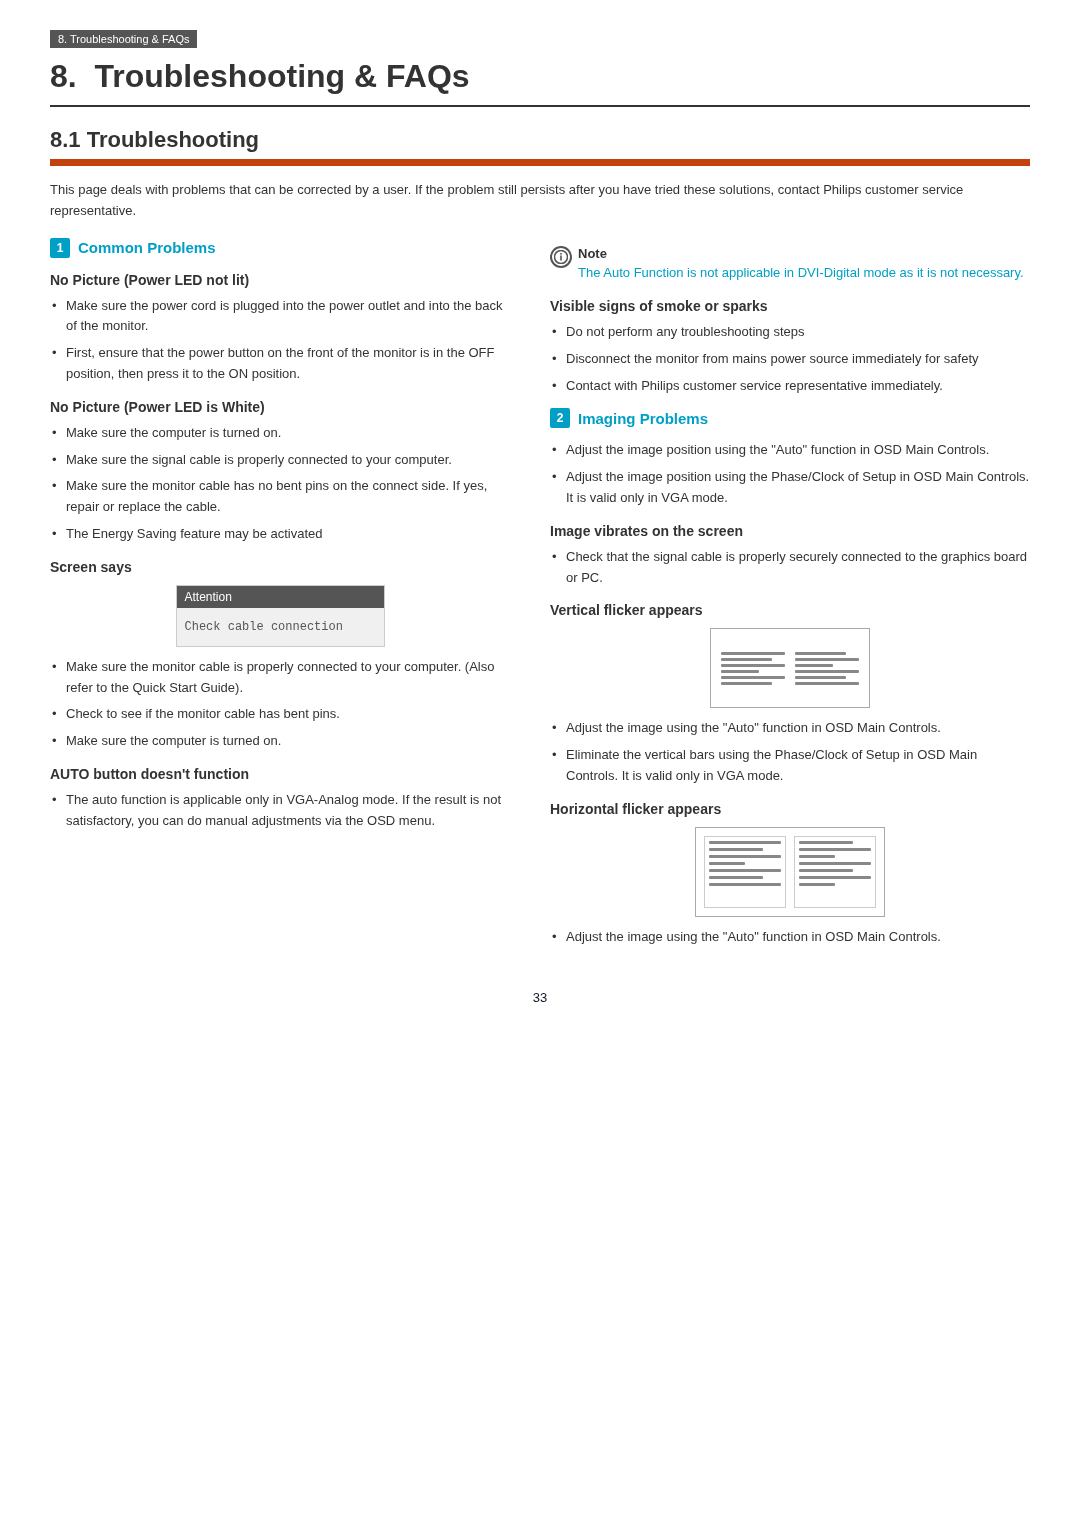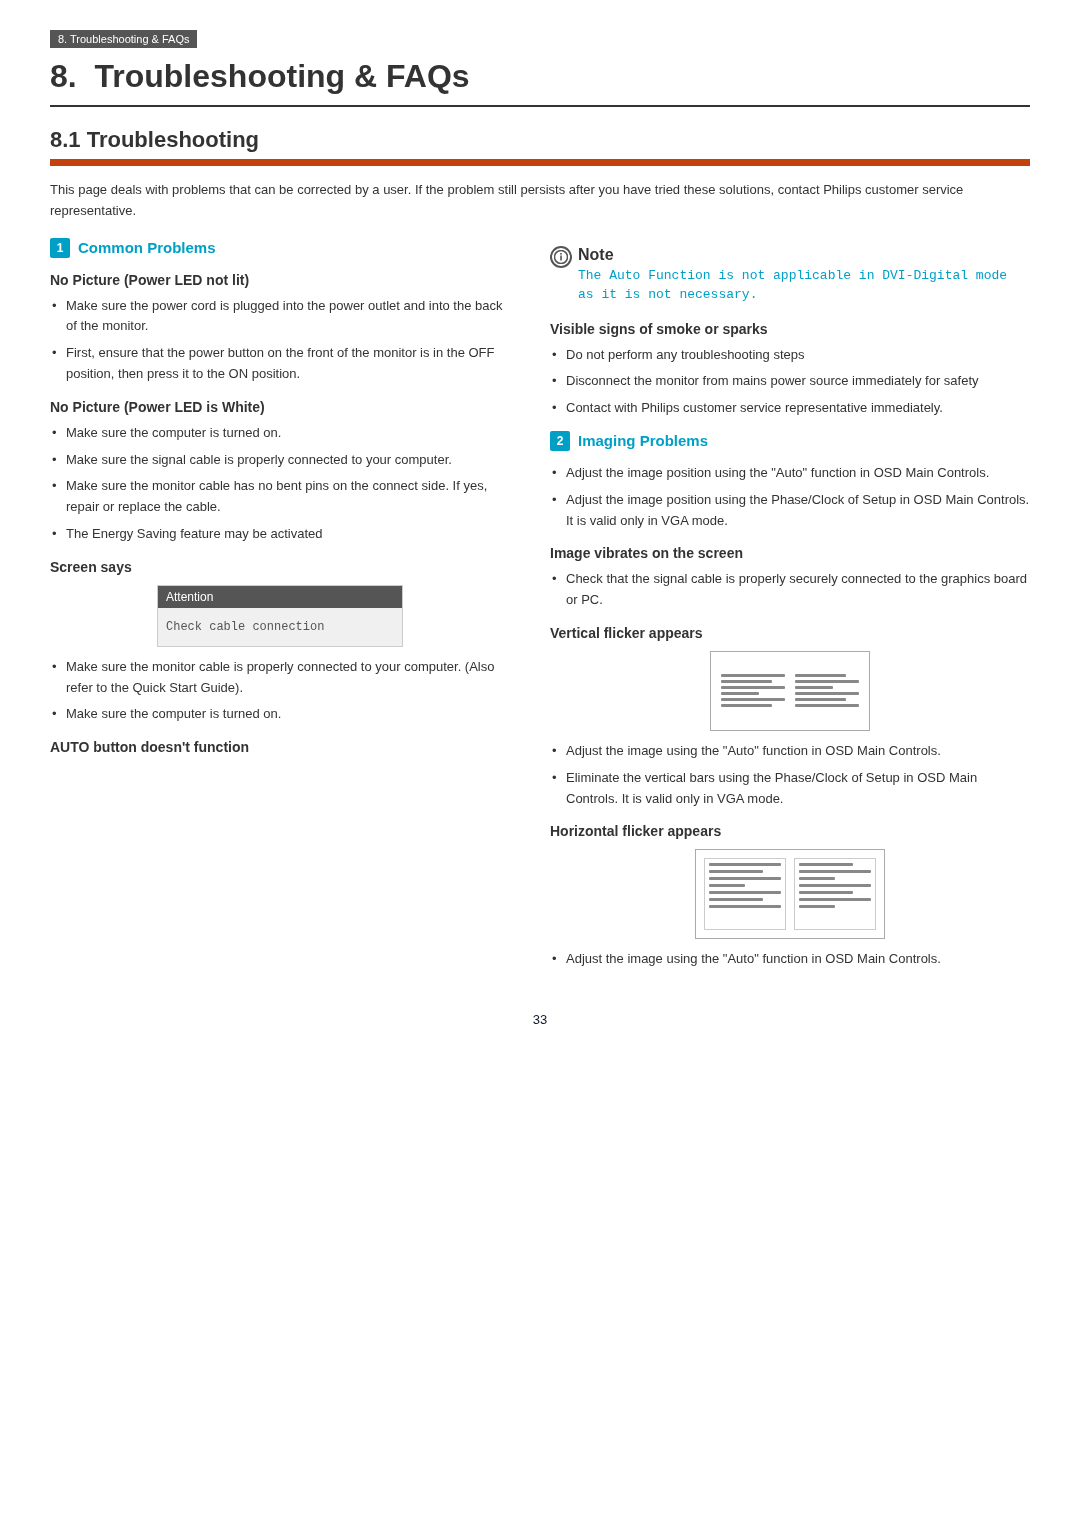--- a/index.html
+++ b/index.html
@@ -105,21 +105,21 @@
       font-size: 13px;
     }
     .bullet-list li::before {
       content: "•";
       position: absolute;
       left: 2px;
       top: 0;
     }
     .screen-says-box {
       border: 1px solid #ccc;
-      width: 246px;
+      width: 209px;
       margin: 10px auto;
       padding: 0;
       background: #e8e8e8;
     }
     .screen-says-box .attention-bar {
       background: #555;
       color: #fff;
       font-size: 12px;
       padding: 4px 8px;
     }
@@ -150,29 +150,28 @@
       color: #555;
       flex-shrink: 0;
       margin-right: 6px;
       margin-top: 0px;
     }
     .note-content {
       flex: 1;
     }
     .note-label {
       font-weight: bold;
-      font-size: 16px;
+      font-size: 13px;
       color: #333;
       margin-bottom: 2px;
     }
     .note-text {
       font-size: 13px;
       color: #00a0c6;
       line-height: 1.5;
-      font-family: Liberation Mono, monospace;
     }
     .page-number {
       text-align: center;
       font-size: 13px;
       color: #0f172a;
       margin-top: 30px;
     }
     
     .monitor-illustration {
       border: 1px solid #aaa;
@@ -277,24 +276,28 @@
         <li>The Energy Saving feature may be activated</li>
       </ul>
 
       <div class="subsection-title">Screen says</div>
       <div class="screen-says-box">
         <div class="attention-bar">Attention</div>
         <div class="check-cable">Check cable connection</div>
       </div>
       <ul class="bullet-list">
         <li>Make sure the monitor cable is properly connected to your computer. (Also refer to the Quick Start Guide).</li>
+        <li>Check to see if the monitor cable has bent pins.</li>
         <li>Make sure the computer is turned on.</li>
       </ul>
 
       <div class="subsection-title">AUTO button doesn't function</div>
+      <ul class="bullet-list">
+        <li>The auto function is applicable only in VGA-Analog mode.  If the result is not satisfactory, you can do manual adjustments via the OSD menu.</li>
+      </ul>
 
     </div>
 
     <div class="col-right">
 
       <div class="note-box">
         <div class="note-icon">
           <svg width="14" height="14" viewBox="0 0 14 14">
             <circle cx="7" cy="7" r="6.5" fill="none" stroke="#555" stroke-width="1.5"></circle>
             <rect x="6.2" y="3" width="1.6" height="1.6" fill="#555"></rect>

